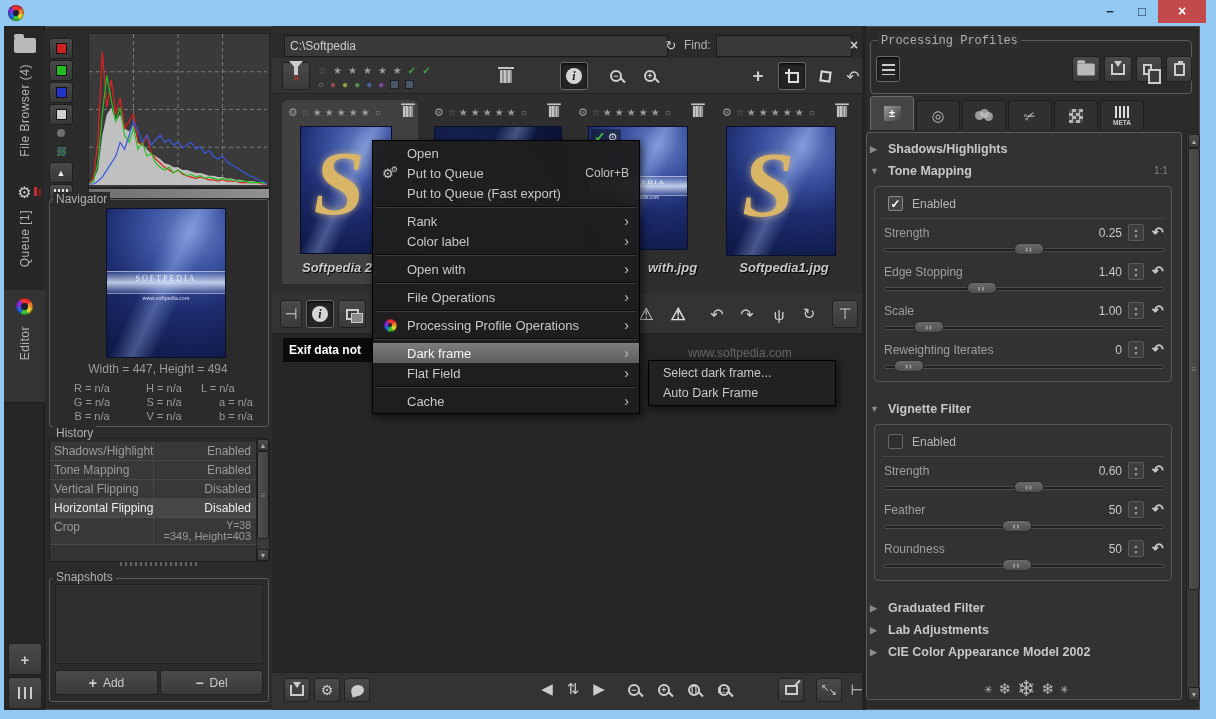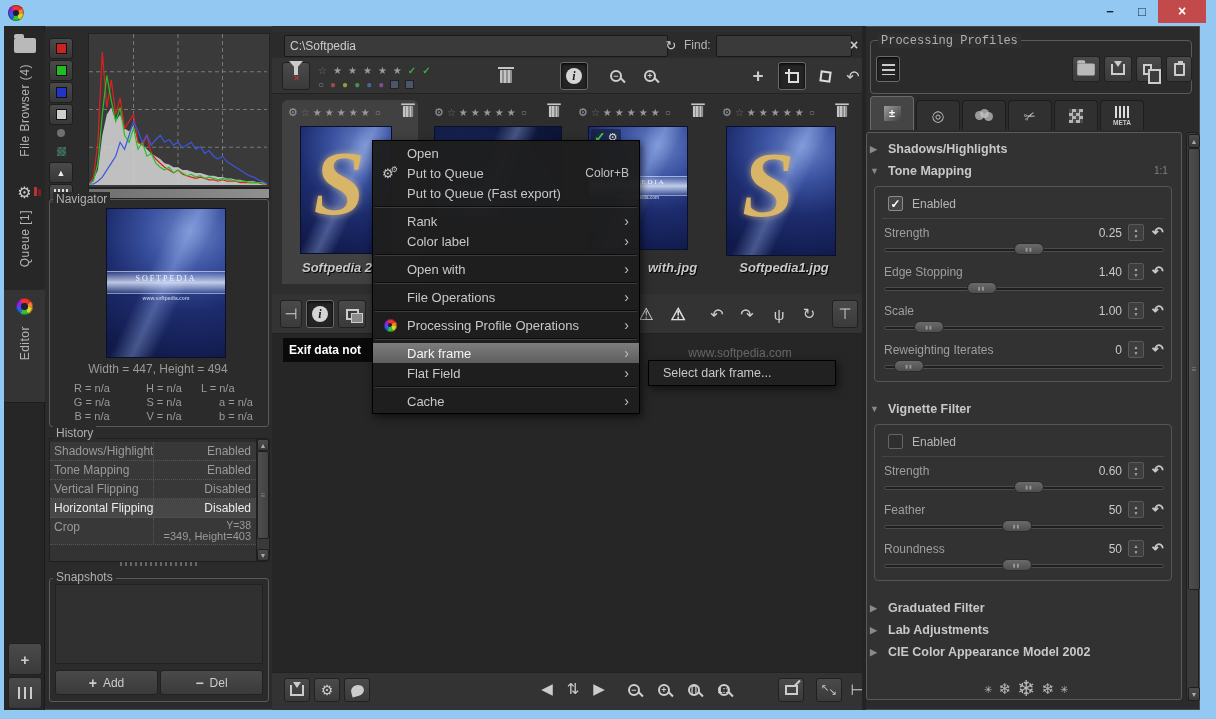--- a/index.html
+++ b/index.html
@@ -672,15 +672,18 @@
         <div class="mitem">
           <div class="mico"></div>
           <span class="mlab">Cache</span>
           <span class="mright" style="font-size: 14px;">›</span>
         </div>
       </div>
       <div class="menu" id="ctx-sub" style="left: 644px; top: 334px; width: 188px;">
         <div class="mitem">
           <span class="mlab">Select dark frame...</span>
         </div>
+        <div class="mitem">
+          <span class="mlab">Auto Dark Frame</span>
+        </div>
       </div>
     </div>
 </div>
 
 </body></html>

